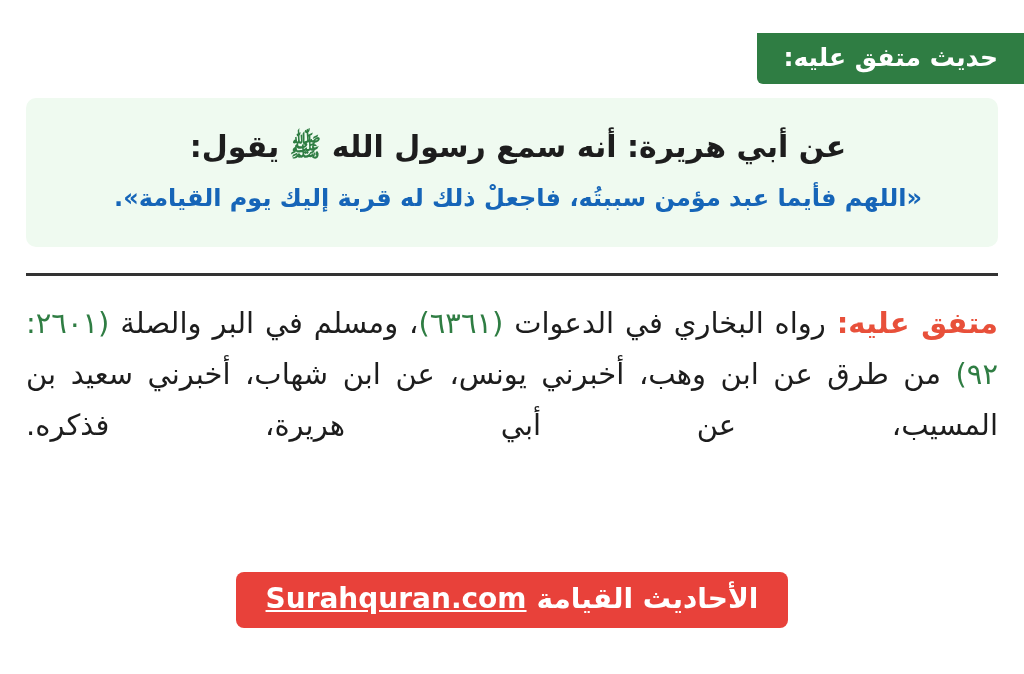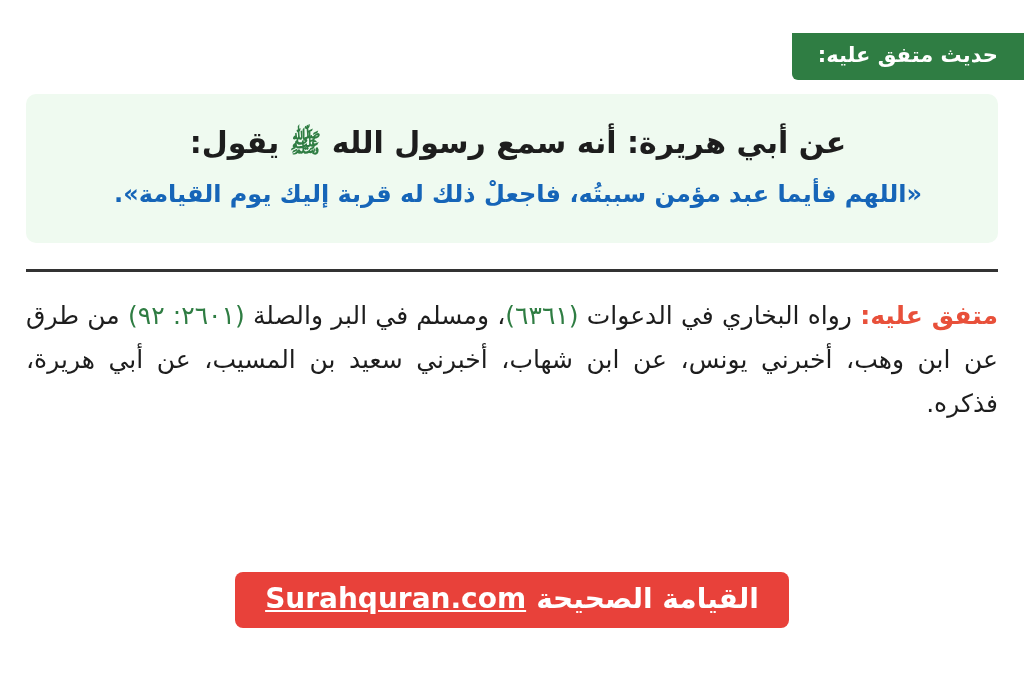--- a/index.html
+++ b/index.html
@@ -28,21 +28,21 @@
   .badge-row {
     width: 100%;
     display: flex;
     justify-content: flex-start;
     padding: 0;
     margin: 0;
   }
   .badge {
     background: #2f7d43;
     color: #ffffff;
-    font-size: 21px;
+    font-size: 25px;
     font-weight: bold;
     padding: 12px 26px 14px 26px;
     line-height: 1;
     border-radius: 0 0 0 6px;
     letter-spacing: 0;
     white-space: nowrap;
     margin-top: 33px;
     margin-right: 0;
   }
 
@@ -78,21 +78,21 @@
 
   
   .divider {
     margin: 26px 26px 0 26px;
     border-top: 3px solid #333333;
   }
 
   
   .takhrij {
     margin: 22px 26px 0 26px;
-    font-size: 25px;
+    font-size: 29px;
     line-height: 1.75;
     color: #1d1d1d;
     text-align: justify;
     text-align-last: justify;
   }
   .takhrij .label {
     color: #e8503a;
     font-weight: bold;
   }
   .takhrij .ref {
@@ -151,18 +151,18 @@
   <div class="takhrij">
     <span class="label">متفق عليه:</span>
     <span>رواه البخاري في الدعوات</span>
     <span class="ref">(٦٣٦١)</span><span>، ومسلم في البر والصلة</span>
     <span class="ref">(٢٦٠١: ٩٢)</span>
     <span>من طرق عن ابن وهب، أخبرني يونس، عن ابن شهاب، أخبرني سعيد بن المسيب، عن أبي هريرة، فذكره.</span>
   </div>
 
   <div class="footer">
     <div class="footer-pill">
-      <span>القيامة الصحيحة</span>
+      <span>الأحاديث القيامة</span>
       <span class="site">Surahquran.com</span>
     </div>
   </div>
 
 </div>
 
 </body></html>

